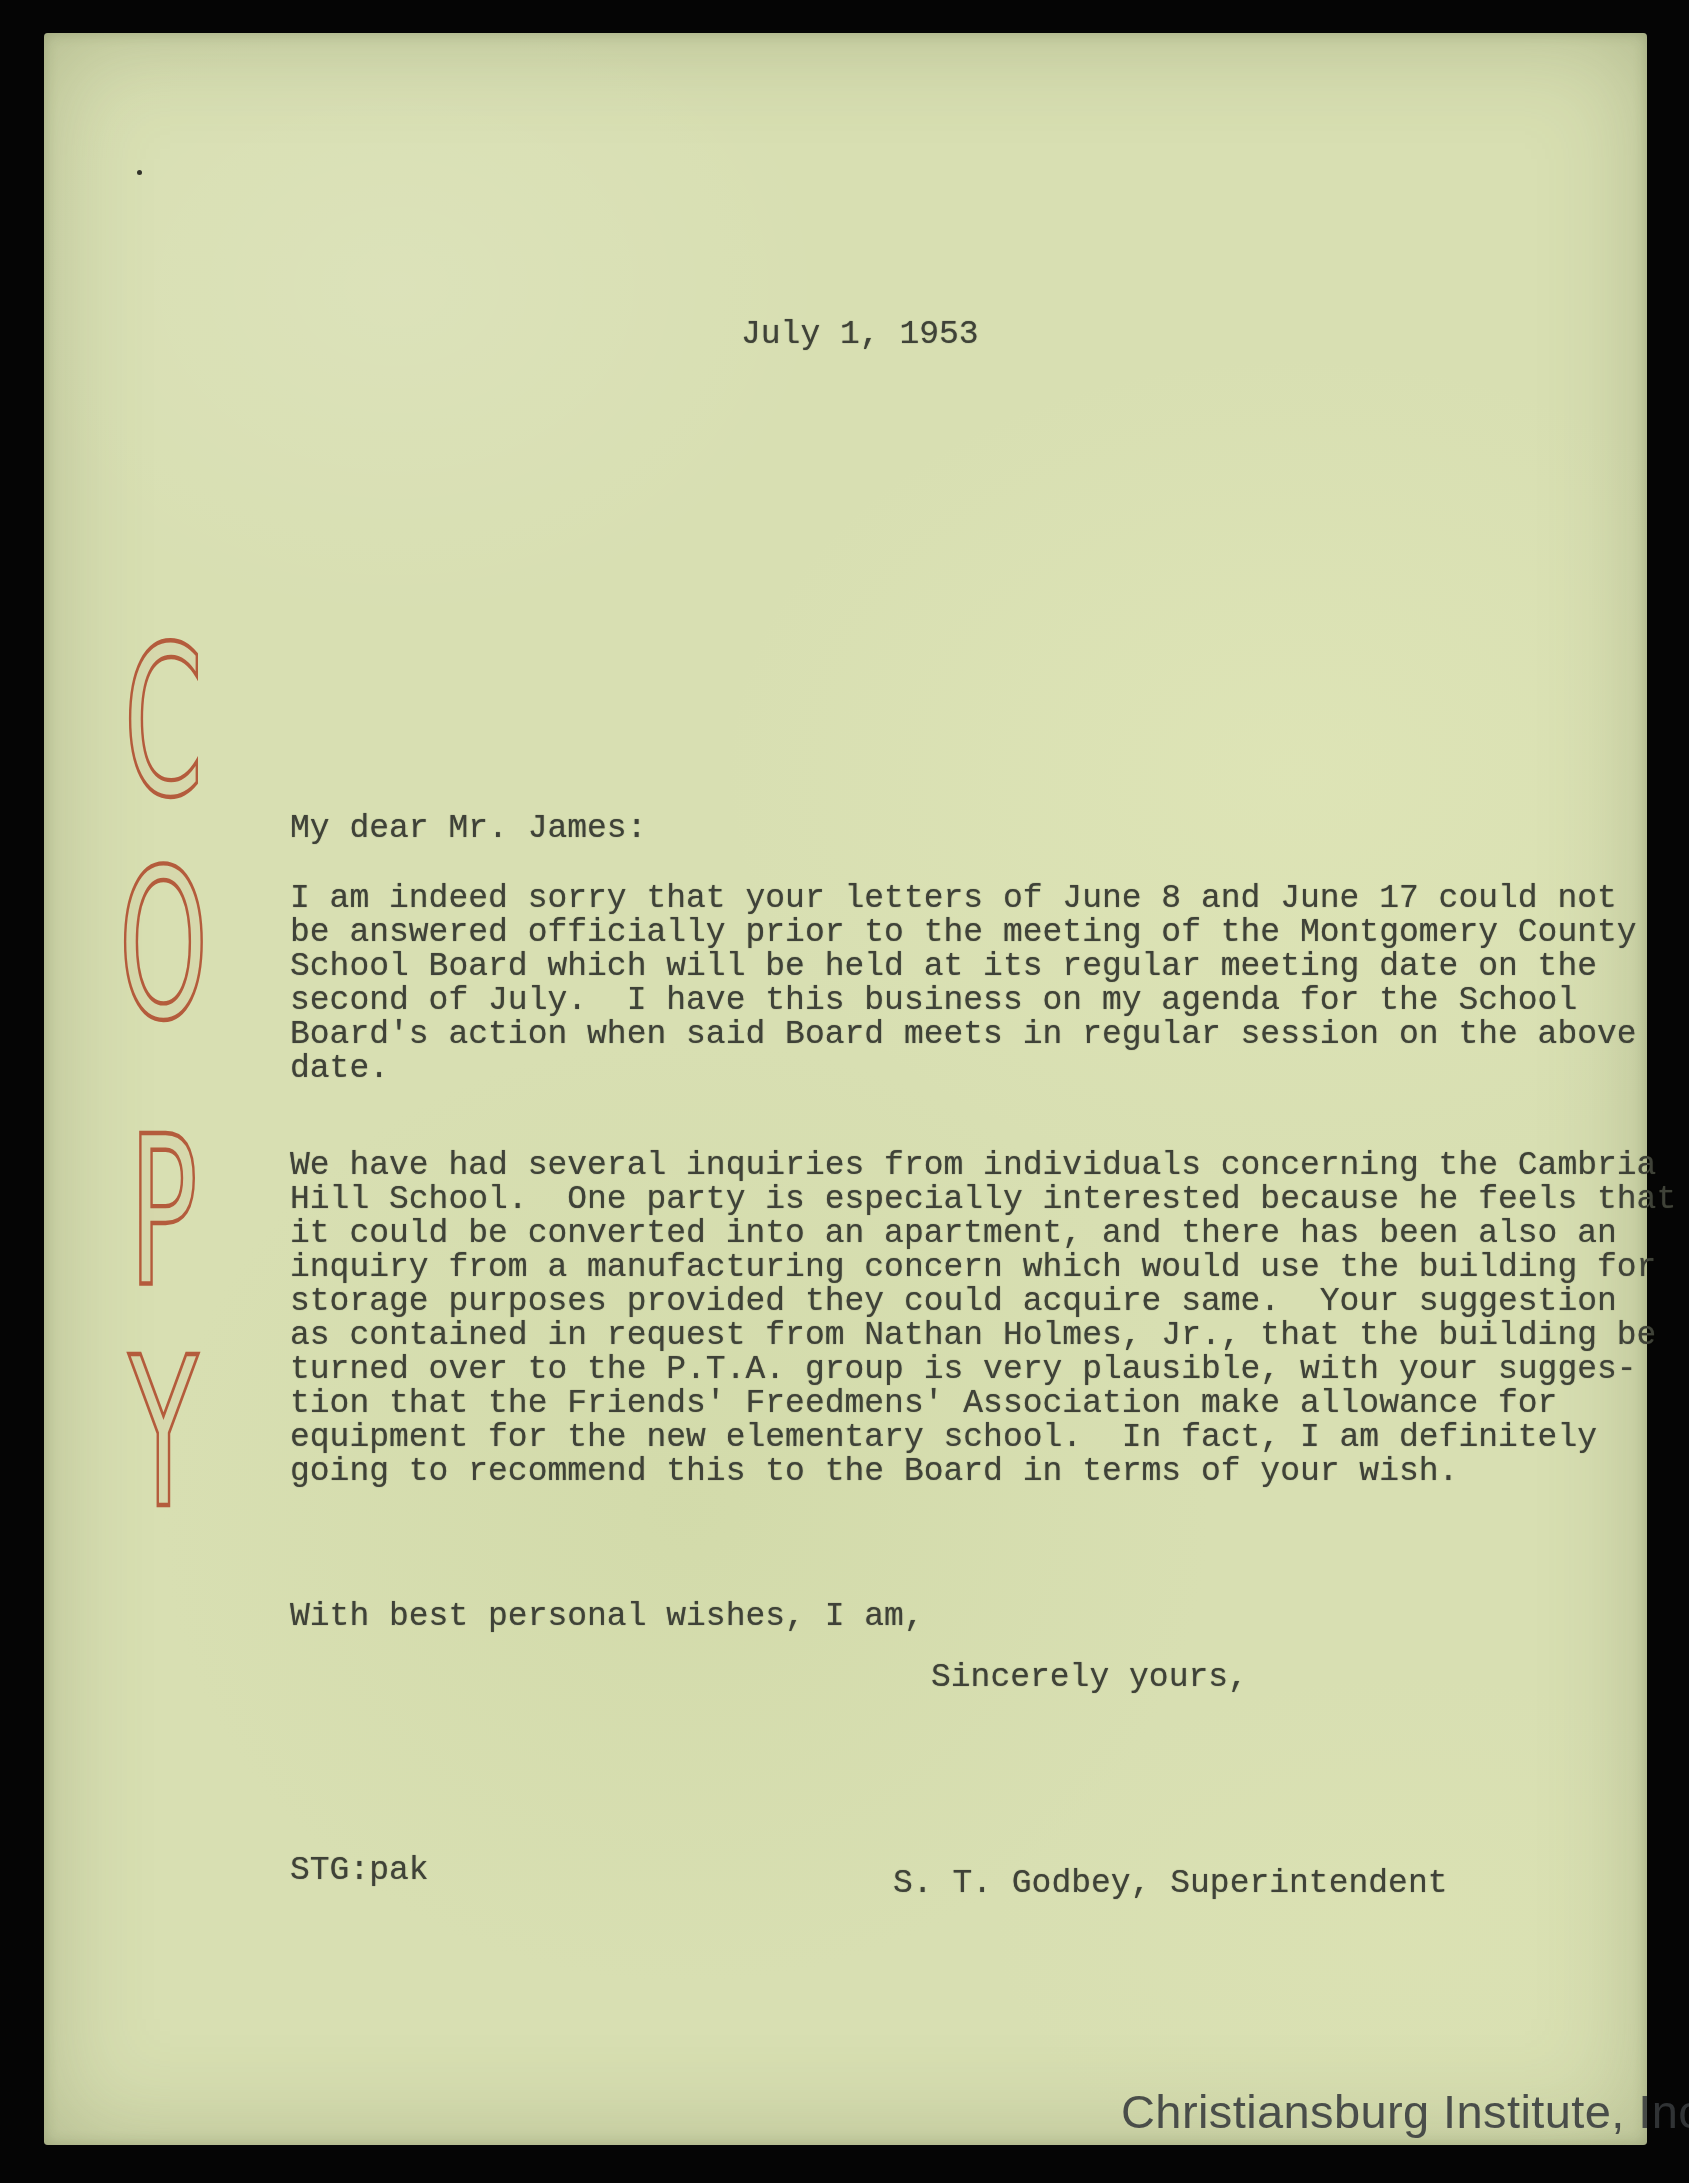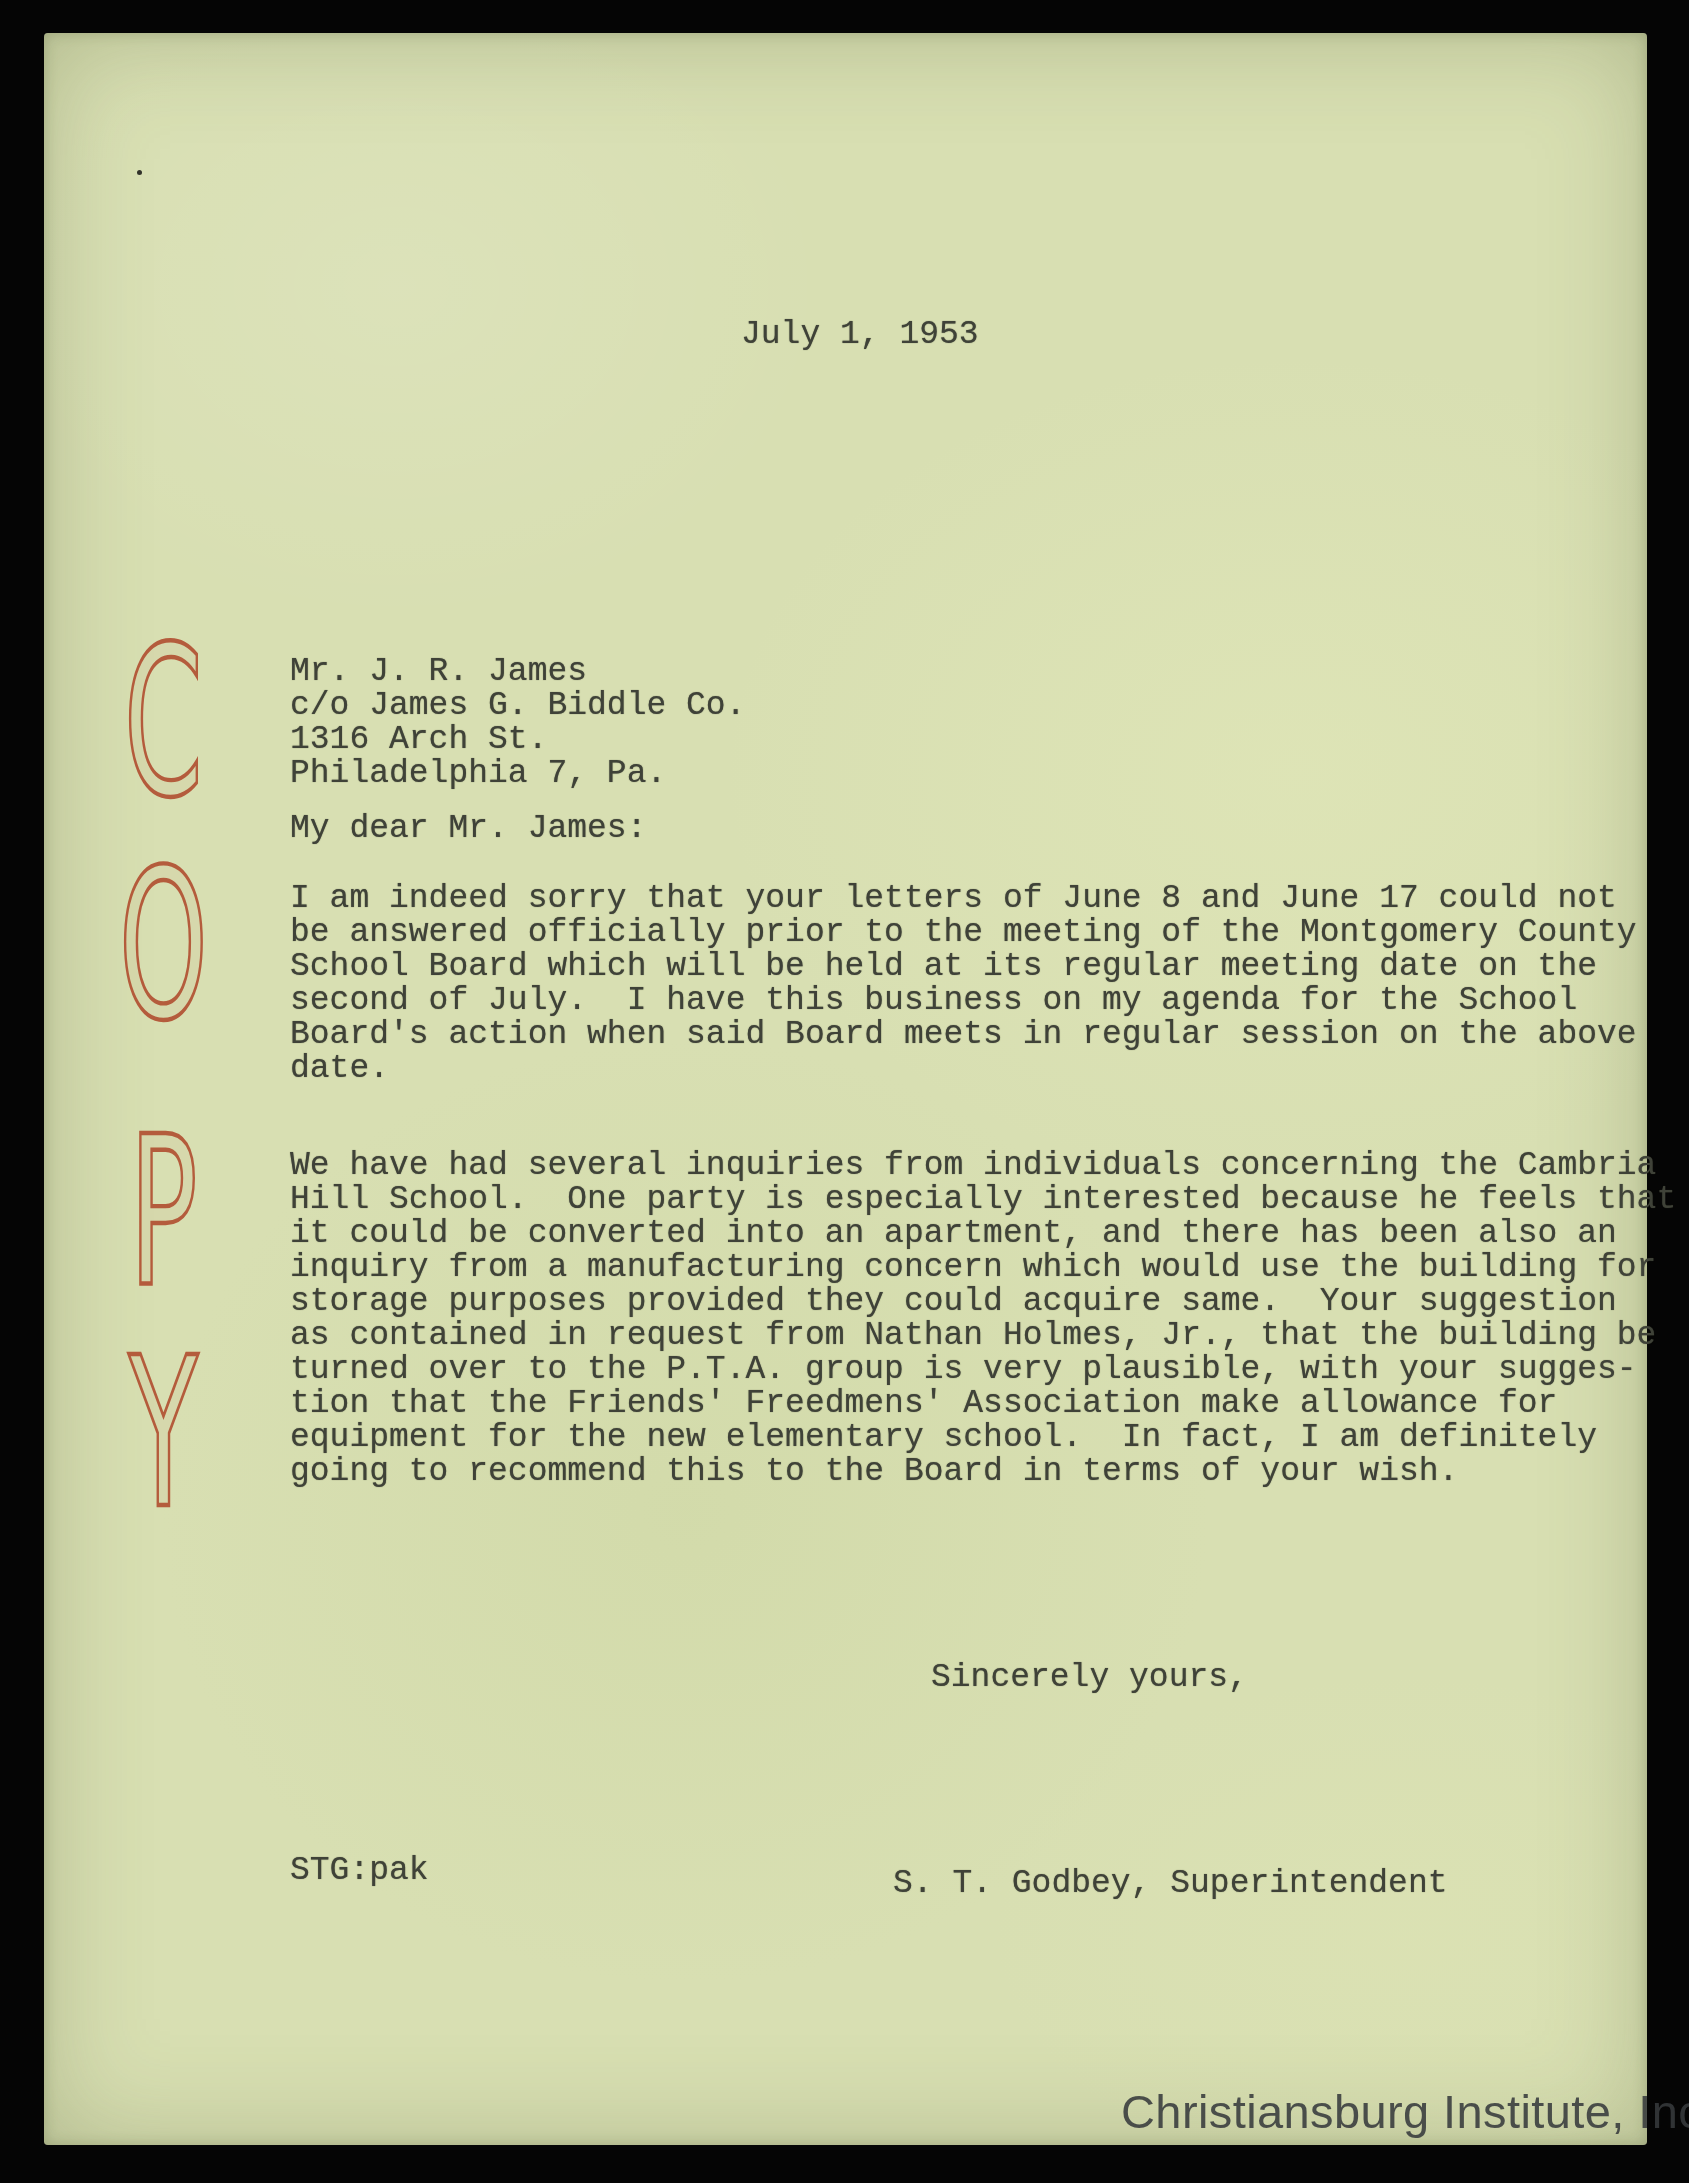--- a/index.html
+++ b/index.html
@@ -116,24 +116,20 @@
     <g transform="scale(0.55 1)">
       <text x="127" y="248">C</text>
       <text x="127" y="546">O</text>
       <text x="127" y="902">P</text>
       <text x="127" y="1196">Y</text>
     </g>
   </svg>
 
   <div class="typed date">July 1, 1953</div>
 
-  <div class="typed recipient">Mr. J. R. James
-c/o James G. Biddle Co.
-1316 Arch St.
-Philadelphia 7, Pa.</div>
 
   <div class="typed salutation">My dear Mr. James:</div>
 
   <div class="typed para-1">I am indeed sorry that your letters of June 8 and June 17 could not
 be answered officially prior to the meeting of the Montgomery County
 School Board which will be held at its regular meeting date on the
 second of July.  I have this business on my agenda for the School
 Board's action when said Board meets in regular session on the above
 date.</div>
 
@@ -142,20 +138,21 @@
 it could be converted into an apartment, and there has been also an
 inquiry from a manufacturing concern which would use the building for
 storage purposes provided they could acquire same.  Your suggestion
 as contained in request from Nathan Holmes, Jr., that the building be
 turned over to the P.T.A. group is very plausible, with your sugges-
 tion that the Friends' Freedmens' Association make allowance for
 equipment for the new elementary school.  In fact, I am definitely
 going to recommend this to the Board in terms of your wish.</div>
 
 
+  <div class="typed closing">With best personal wishes, I am,</div>
 
   <div class="typed valediction">Sincerely yours,</div>
 
   <div class="typed signature">S. T. Godbey, Superintendent</div>
 
   <div class="typed initials">STG:pak</div>
 
   <div class="stamp">Christiansburg Institute, Inc</div>
 
 </div>

